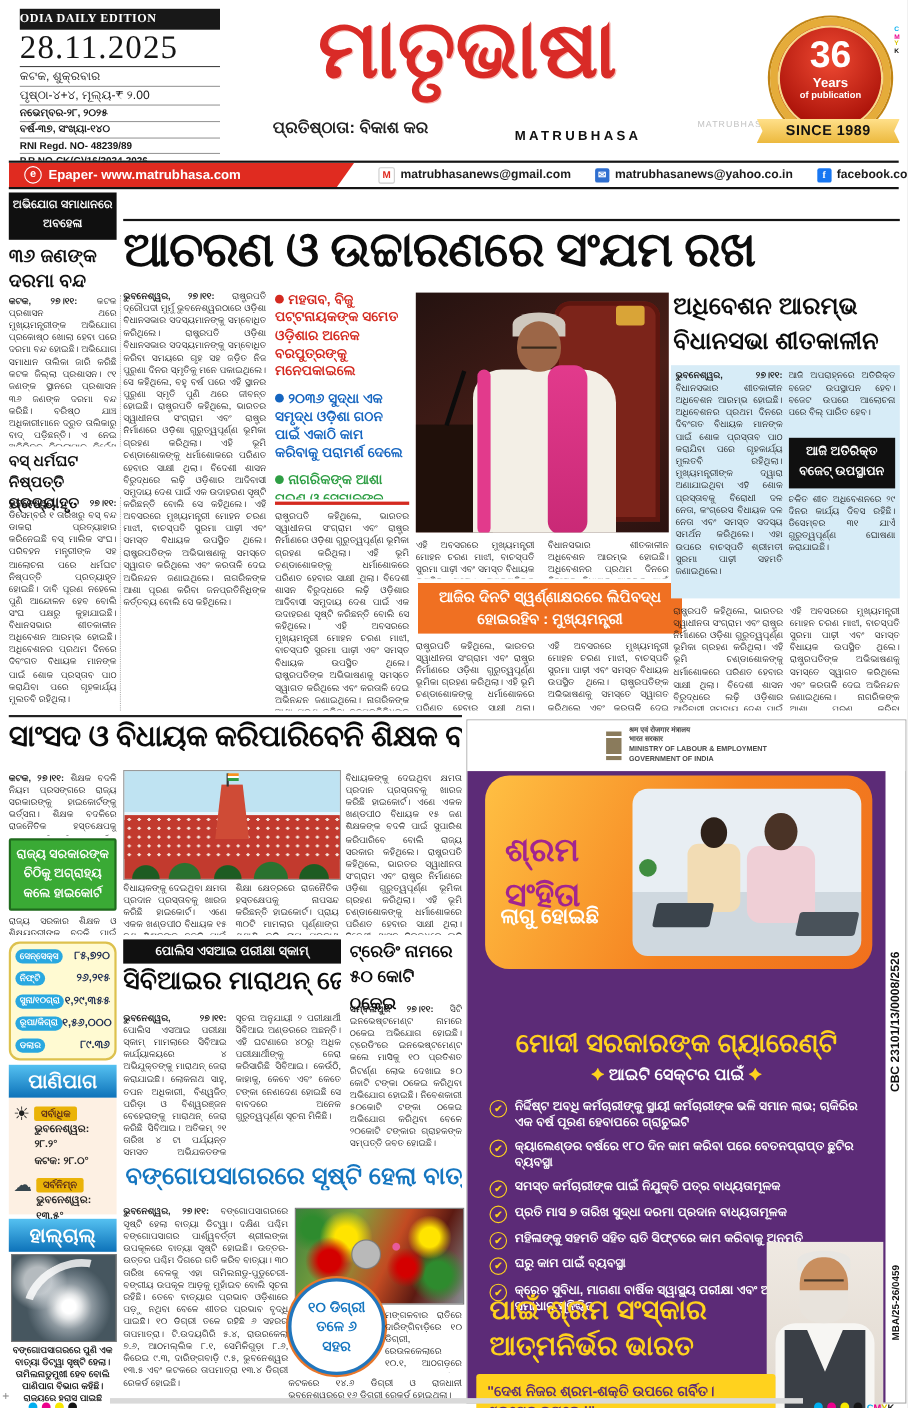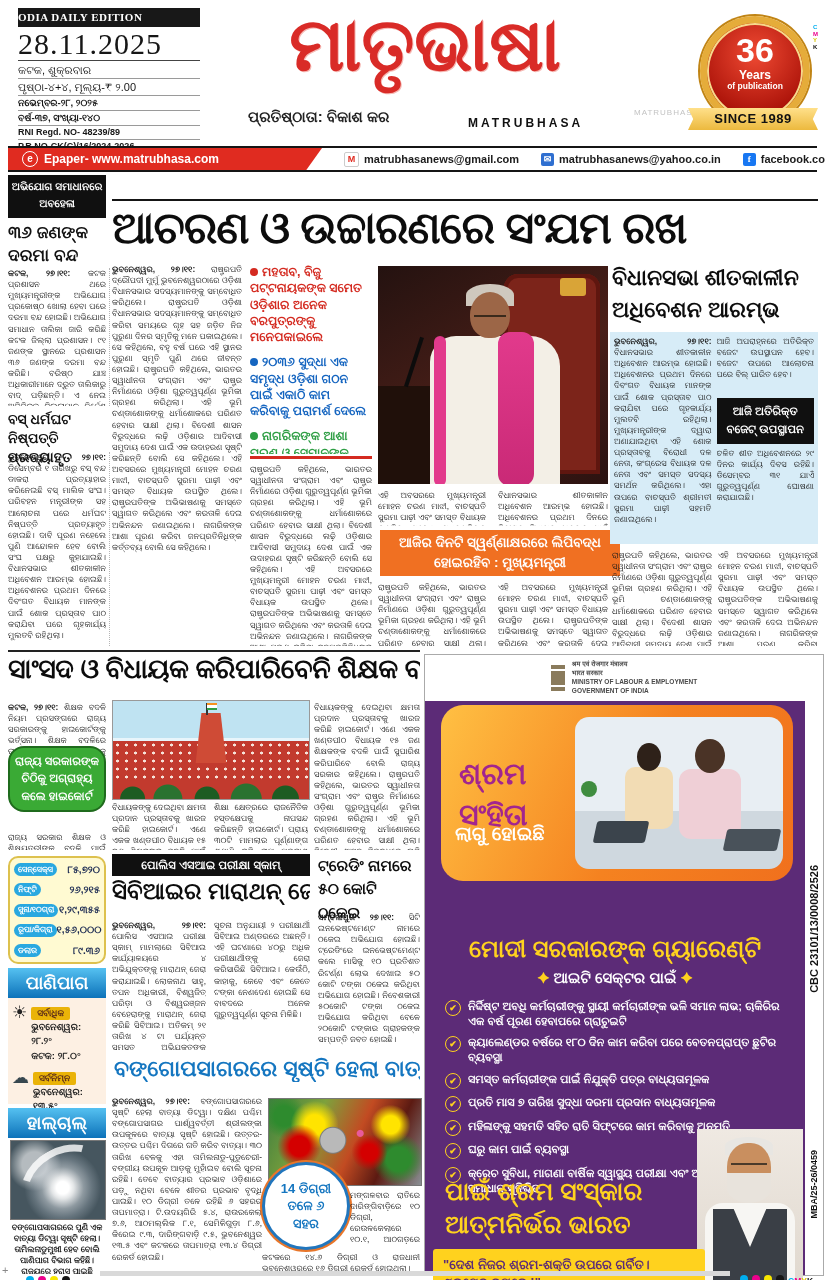--- a/index.html
+++ b/index.html
@@ -75,21 +75,21 @@
   .pres .mic{position:absolute;left:34px;top:70px;width:4px;height:52px;background:#0c0c0c;transform:rotate(18deg);}
 
   
   .rc-head{left:612px;top:262px;width:206px;font-size:22px;font-weight:800;color:#0d0d0d;line-height:1.45;}
   .bluepanel{left:610px;top:332px;width:208px;height:212px;background:#d7ecf7;display:flex;gap:5px;padding:4px;box-sizing:border-box;}
   .blackbox{background:#101010;color:#fff;font-weight:800;font-size:11.5px;text-align:center;line-height:1.55;padding:5px 2px;margin:4px 0;}
 
   
   .t-rule{left:8px;top:650px;width:412px;height:1.5px;background:#222;}
   .t-head{left:8px;top:654px;width:412px;font-size:27px;font-weight:800;color:#0c0c0c;letter-spacing:-.5px;}
-  .greenbox{left:8px;top:746px;width:98px;height:66px;background:#3aaa35;border:2px solid #1f6b1d;border-radius:16px;
+  .greenbox{left:8px;top:762px;width:98px;height:66px;background:#3aaa35;border:2px solid #1f6b1d;border-radius:2px;
     color:#fff;font-weight:800;font-size:11.5px;text-align:center;display:flex;align-items:center;justify-content:center;line-height:1.5;box-sizing:border-box;}
   .hc{left:112px;top:700px;width:196px;height:98px;background:linear-gradient(#bfe3f2 0 38%,#e8f5fb 38% 45%,#c23a2e 45%);overflow:hidden;border:1px solid #999;}
   .hc .bldg{position:absolute;left:0;top:40px;width:196px;height:40px;
      background:radial-gradient(circle,#f6e3da 1.4px,transparent 1.6px) 0 0/9px 8px,#c23a2e;}
   .hc .tower{position:absolute;left:74px;top:12px;width:48px;height:50px;background:#cf4b36;
      clip-path:polygon(18% 100%,30% 0,70% 0,82% 100%);}
   .hc .flag{position:absolute;left:94px;top:2px;width:10px;height:7px;background:linear-gradient(#f6921e 33%,#fff 33% 66%,#2e9e44 66%);}
   .hc .pole{position:absolute;left:93px;top:2px;width:1.5px;height:12px;background:#333;}
   .hc .trees{position:absolute;left:0;bottom:0;width:196px;height:26px;
      background:radial-gradient(circle at 10% 100%,#1d5c22 0 12px,transparent 13px),
@@ -288,22 +288,22 @@
   </div>
   <div class="abs orangebox">ଆଜିର ଦିନଟି ସ୍ୱର୍ଣ୍ଣାକ୍ଷରରେ ଲିପିବଦ୍ଧ ହୋଇରହିବ : ମୁଖ୍ୟମନ୍ତ୍ରୀ</div>
   <div class="abs jtxt" style="left:378px;top:582px;width:108px;height:64px;">
     <span>ରାଷ୍ଟ୍ରପତି କହିଥିଲେ, ଭାରତର ସ୍ୱାଧୀନତା ସଂଗ୍ରାମ ଏବଂ ରାଷ୍ଟ୍ର ନିର୍ମାଣରେ ଓଡ଼ିଶା ଗୁରୁତ୍ୱପୂର୍ଣ୍ଣ ଭୂମିକା ଗ୍ରହଣ କରିଥିଲା। ଏହି ଭୂମି ଚଣ୍ଡାଶୋକଙ୍କୁ ଧର୍ମାଶୋକରେ ପରିଣତ ହେବାର ସାକ୍ଷୀ ଥିଲା। ବିଦେଶୀ ଶାସନ ବିରୁଦ୍ଧରେ ଲଢ଼ି ଓଡ଼ିଶାର ଆଦିବାସୀ ସମୁଦାୟ ଦେଶ ପାଇଁ ଏକ ଉଦାହରଣ ସୃଷ୍ଟି କରିଛନ୍ତି ବୋଲି ସେ କହିଥିଲେ।</span>
   </div>
   <div class="abs jtxt" style="left:498px;top:582px;width:110px;height:64px;">
     <span>ଏହି ଅବସରରେ ମୁଖ୍ୟମନ୍ତ୍ରୀ ମୋହନ ଚରଣ ମାଝୀ, ବାଚସ୍ପତି ସୁରମା ପାଢ଼ୀ ଏବଂ ସମସ୍ତ ବିଧାୟକ ଉପସ୍ଥିତ ଥିଲେ। ରାଷ୍ଟ୍ରପତିଙ୍କ ଅଭିଭାଷଣକୁ ସମସ୍ତେ ସ୍ୱାଗତ କରିଥିଲେ ଏବଂ କରତାଳି ଦେଇ ଅଭିନନ୍ଦନ ଜଣାଇଥିଲେ। ନାଗରିକଙ୍କ ଆଶା ପୂରଣ କରିବା ଜନପ୍ରତିନିଧିଙ୍କ କର୍ତ୍ତବ୍ୟ ବୋଲି ସେ କହିଥିଲେ।</span>
   </div>
 
   <div class="abs rc-head">
+    <div>ଅଧିବେଶନ ଆରମ୍ଭ</div>
     <div>ବିଧାନସଭା ଶୀତକାଳୀନ</div>
-    <div>ଅଧିବେଶନ ଆରମ୍ଭ</div>
   </div>
   <div class="abs bluepanel">
     <div class="jtxt" style="flex:1;height:100%;">
       <span class="dl">ଭୁବନେଶ୍ୱର, ୨୭।୧୧:</span>
       <span>ବିଧାନସଭାର ଶୀତକାଳୀନ ଅଧିବେଶନ ଆରମ୍ଭ ହୋଇଛି। ଅଧିବେଶନର ପ୍ରଥମ ଦିନରେ ଦିବଂଗତ ବିଧାୟକ ମାନଙ୍କ ପାଇଁ ଶୋକ ପ୍ରସ୍ତାବ ପାଠ କରାଯିବା ପରେ ଗୃହକାର୍ଯ୍ୟ ମୁଲତବି ରହିଥିଲା।</span>
       <span>ମୁଖ୍ୟମନ୍ତ୍ରୀଙ୍କ ଦ୍ୱାରା ଅଣାଯାଇଥିବା ଏହି ଶୋକ ପ୍ରସ୍ତାବକୁ ବିରୋଧୀ ଦଳ ନେତା, କଂଗ୍ରେସ ବିଧାୟକ ଦଳ ନେତା ଏବଂ ସମସ୍ତ ସଦସ୍ୟ ସମର୍ଥନ କରିଥିଲେ। ଏହା ଉପରେ ବାଚସ୍ପତି ଶ୍ରୀମତୀ ସୁରମା ପାଢ଼ୀ ସହମତି ଜଣାଇଥିଲେ।</span>
     </div>
     <div style="flex:1;height:100%;overflow:hidden;">
       <div class="jtxt" style="height:58px;">ଆଜି ଅପରାହ୍ନରେ ଅତିରିକ୍ତ ବଜେଟ ଉପସ୍ଥାପନ ହେବ। ବଜେଟ ଉପରେ ଆଲୋଚନା ପରେ ବିଲ୍ ପାରିତ ହେବ।</div>
       <div class="blackbox">
@@ -419,21 +419,21 @@
   <div class="abs cy-head nowrap">
     <span class="cy-blue">ବଙ୍ଗୋପସାଗରରେ ସୃଷ୍ଟି ହେଲା ବାତ୍ୟା </span>
   </div>
   <div class="abs jtxt" style="left:112px;top:1096px;width:150px;height:180px;">
     <span class="dl">ଭୁବନେଶ୍ୱର, ୨୭।୧୧:</span>
     <span>ବଙ୍ଗୋପସାଗରରେ ସୃଷ୍ଟି ହେଲା ବାତ୍ୟା ଡିଟ୍ୱା। ଦକ୍ଷିଣ ପଶ୍ଚିମ ବଙ୍ଗୋପସାଗର ପାର୍ଶ୍ୱବର୍ତ୍ତୀ ଶ୍ରୀଲଙ୍କା ଉପକୂଳରେ ବାତ୍ୟା ସୃଷ୍ଟି ହୋଇଛି। ଉତ୍ତର-ଉତ୍ତର ପଶ୍ଚିମ ଦିଗରେ ଗତି କରିବ ବାତ୍ୟା। ୩୦ ତାରିଖ ବେଳକୁ ଏହା ତାମିଲନାଡୁ-ପୁଡୁଚେରୀ-ବଙ୍ଗୀୟ ଉପକୂଳ ଆଡ଼କୁ ମୁହାଁଇବ ବୋଲି ସୂଚନା ରହିଛି। ତେବେ ବାତ୍ୟାର ପ୍ରଭାବ ଓଡ଼ିଶାରେ ପଡ଼ୁ ନଥିବା ବେଳେ ଶୀତର ପ୍ରଭାବ ବୃଦ୍ଧି ପାଇଛି।</span>
     <span>୧୦ ଡିଗ୍ରୀ ତଳେ ରହିଛି ୬ ସହରର ତାପମାତ୍ରା। ଟି.ଉଦୟଗିରି ୫.୪, ରାଉରକେଲା ୭.୬, ଆଠମଲ୍ଲିକ ୮.୧, ସେମିଳିଗୁଡ଼ା ୮.୬, କିରେଇ ୯.୩, ଦାରିଙ୍ଗବାଡ଼ି ୯.୫, ଭୁବନେଶ୍ୱର ୧୩.୫ ଏବଂ କଟକରେ ତାପମାତ୍ରା ୧୩.୪ ଡିଗ୍ରୀ ରେକର୍ଡ ହୋଇଛି।</span>
   </div>
   <div class="abs heat"></div>
   <div class="abs circlebadge">
-    <div>14 ଡିଗ୍ରୀ</div>
+    <div>୧୦ ଡିଗ୍ରୀ</div>
     <div>ତଳେ ୬</div>
     <div>ସହର</div>
   </div>
   <div class="abs jtxt" style="left:350px;top:1190px;width:70px;height:58px;">ମଙ୍ଗଳବାର ରାତିରେ ଦାରିଙ୍ଗିବାଡ଼ିରେ ୧୦ ଡିଗ୍ରୀ, ରେଉଳକେଲାରେ ୧୦.୧, ଆଠଗଡ଼ରେ ୧୦.୪, ଫୁଲବାଣୀରେ ୧୨, କେନ୍ଦୁଝରରେ ୧୨.୫ ଡିଗ୍ରୀ ରେକର୍ଡ ହୋଇଛି।</div>
   <div class="abs jtxt" style="left:262px;top:1252px;width:158px;height:24px;">କଟକରେ ୧୪.୬ ଡିଗ୍ରୀ ଓ ରାଜଧାନୀ ଭୁବନେଶ୍ୱରରେ ୧୬ ଡିଗ୍ରୀ ରେକର୍ଡ ହୋଇଥିଲା।</div>
 
   <div class="abs" id="ad">
     <div class="ad-top">
       <div class="emblem"></div>
       <div class="min-lines">

